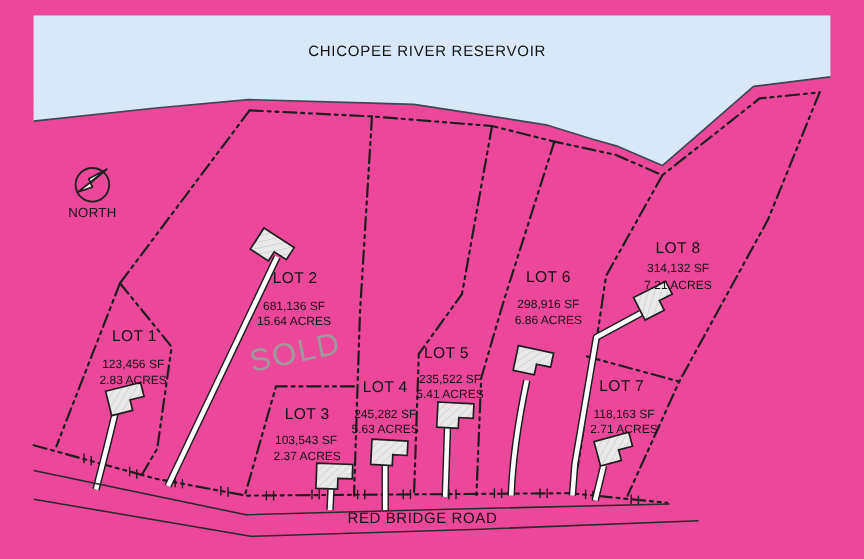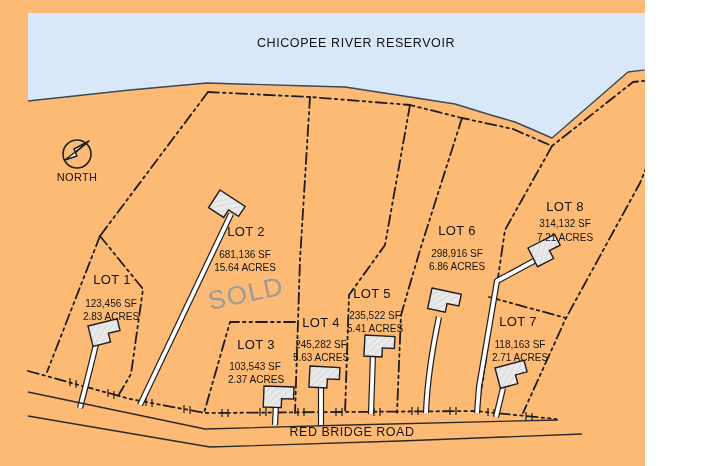--- a/index.html
+++ b/index.html
@@ -5,21 +5,21 @@
   :root{
     --water:#d9e8f8;
     --line:#1d1d1d;
     --shore:#3c4852;
     --sold:#9b9b9b;
     --house-bg:#e9e9e9;
     --house-hatch:#c9c9c9;
   }
   html,body{margin:0;padding:0;background:#ffffff;}
   .stage{
-    width:645px;height:466px;position:relative;background:#fdba74;
+    width:720px;height:466px;position:relative;background:#ec4899;
     font-family:"Liberation Sans", sans-serif;overflow:hidden;
   }
   svg text{
     font-family:"Liberation Sans", sans-serif;
     fill:#131313;
   }
   .title-label{font-size:12.5px;letter-spacing:.6px;}
   .road-label{font-size:12.5px;letter-spacing:.5px;}
   .north-label{font-size:11px;letter-spacing:.3px;}
   .lot-name{font-size:13px;letter-spacing:.3px;}

